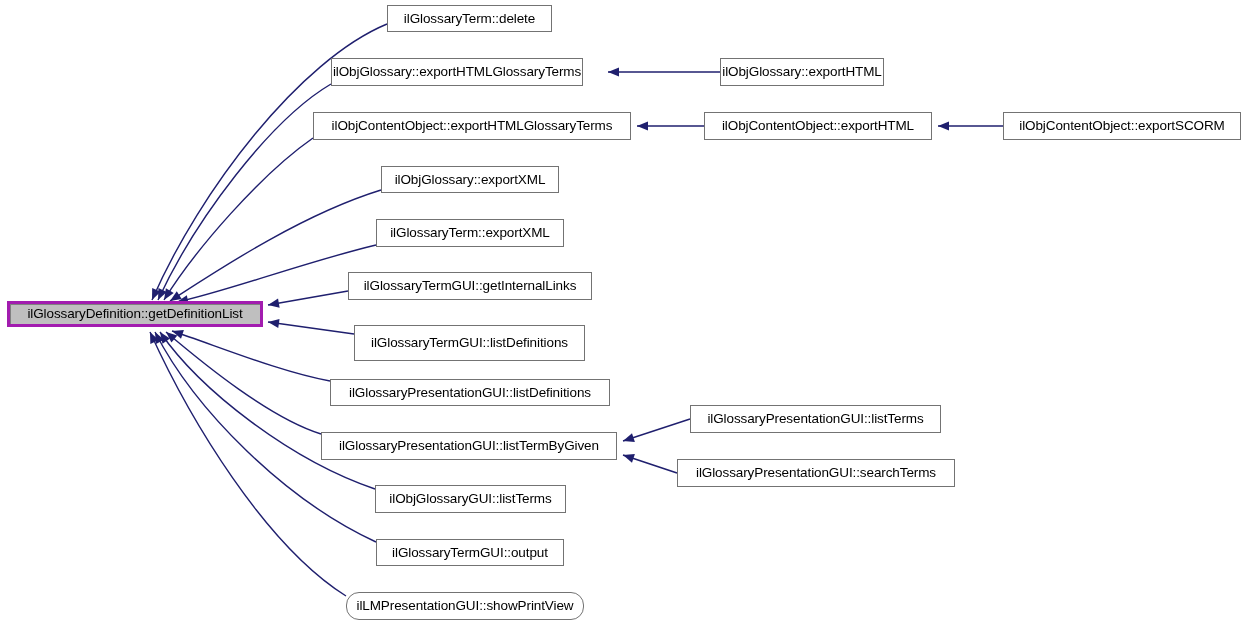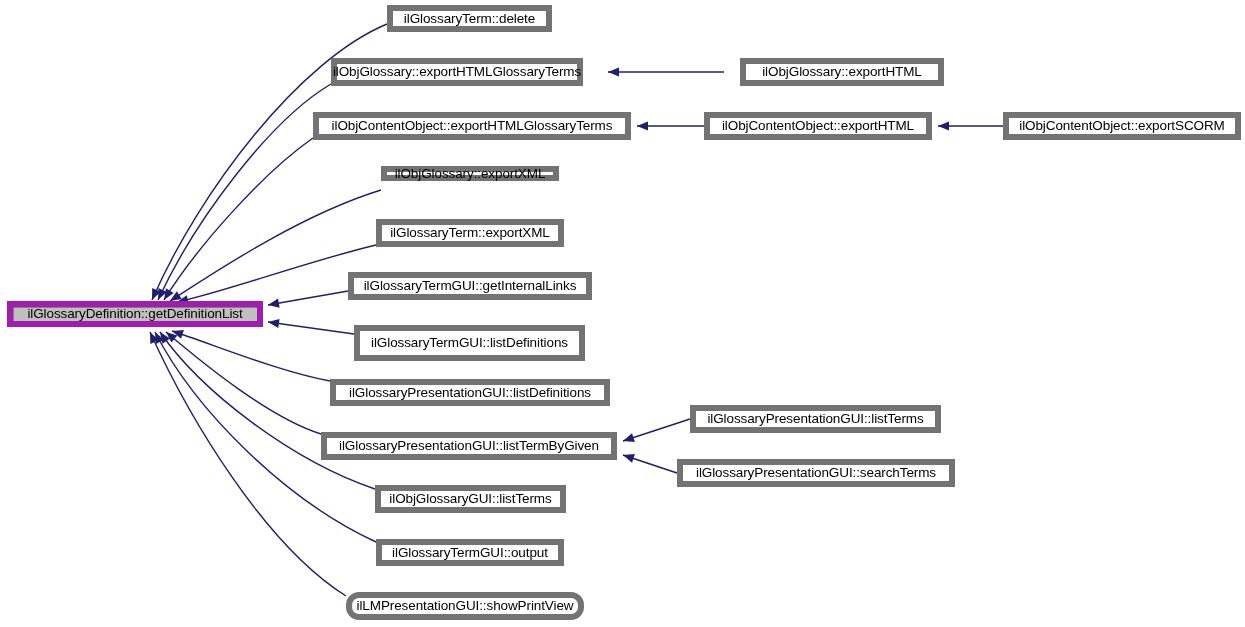--- a/index.html
+++ b/index.html
@@ -30,25 +30,25 @@
     align-items: center;
     justify-content: center;
     white-space: nowrap;
     font-size: 13.5px;
     line-height: 1;
     color: #000000;
     letter-spacing: -0.1px;
   }
   .node-normal {
     background: #ffffff;
-    border: 6px solid #737373;
+    border: 1px solid #737373;
   }
   .node-root {
     background: #bfbfbf;
-    border: 6px solid #a21caf;
+    border: 3px solid #a21caf;
     box-shadow: 1px 1px 0 0 #808080 inset;
   }
   .node-label {
     padding: 0 6px;
     pointer-events: none;
   }
 </style>
 </head>
 <body>
 
@@ -131,21 +131,21 @@
       </div>
       <div class="node node-normal" style="left: 387px; top: 5px; width: 165px; height: 27px;">
         <span class="node-label">ilGlossaryTerm::delete</span>
       </div>
       <div class="node node-normal" style="left: 331px; top: 58px; width: 252px; height: 28px;">
         <span class="node-label">ilObjGlossary::exportHTMLGlossaryTerms</span>
       </div>
       <div class="node node-normal" style="left: 313px; top: 112px; width: 318px; height: 28px;">
         <span class="node-label">ilObjContentObject::exportHTMLGlossaryTerms</span>
       </div>
-      <div class="node node-normal" style="left: 381px; top: 166px; width: 178px; height: 15px;">
+      <div class="node node-normal" style="left: 381px; top: 166px; width: 178px; height: 27px;">
         <span class="node-label">ilObjGlossary::exportXML</span>
       </div>
       <div class="node node-normal" style="left: 376px; top: 219px; width: 188px; height: 28px;">
         <span class="node-label">ilGlossaryTerm::exportXML</span>
       </div>
       <div class="node node-normal" style="left: 348px; top: 272px; width: 244px; height: 28px;">
         <span class="node-label">ilGlossaryTermGUI::getInternalLinks</span>
       </div>
       <div class="node node-normal" style="left: 354px; top: 325px; width: 231px; height: 36px;">
         <span class="node-label">ilGlossaryTermGUI::listDefinitions</span>
@@ -158,21 +158,21 @@
       </div>
       <div class="node node-normal" style="left: 375px; top: 485px; width: 191px; height: 28px;">
         <span class="node-label">ilObjGlossaryGUI::listTerms</span>
       </div>
       <div class="node node-normal" style="left: 376px; top: 539px; width: 188px; height: 27px;">
         <span class="node-label">ilGlossaryTermGUI::output</span>
       </div>
       <div class="node node-normal" style="left: 346px; top: 592px; width: 238px; height: 28px; border-radius: 13px;">
         <span class="node-label">ilLMPresentationGUI::showPrintView</span>
       </div>
-      <div class="node node-normal" style="left: 740px; top: 58px; width: 204px; height: 28px;">
+      <div class="node node-normal" style="left: 720px; top: 58px; width: 164px; height: 28px;">
         <span class="node-label">ilObjGlossary::exportHTML</span>
       </div>
       <div class="node node-normal" style="left: 704px; top: 112px; width: 228px; height: 28px;">
         <span class="node-label">ilObjContentObject::exportHTML</span>
       </div>
       <div class="node node-normal" style="left: 1003px; top: 112px; width: 238px; height: 28px;">
         <span class="node-label">ilObjContentObject::exportSCORM</span>
       </div>
       <div class="node node-normal" style="left: 690px; top: 405px; width: 251px; height: 28px;">
         <span class="node-label">ilGlossaryPresentationGUI::listTerms</span>

